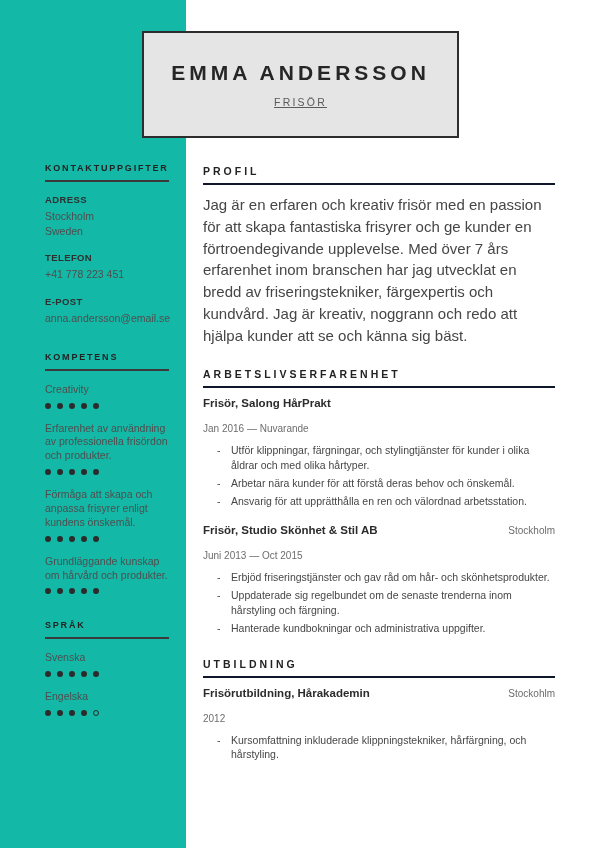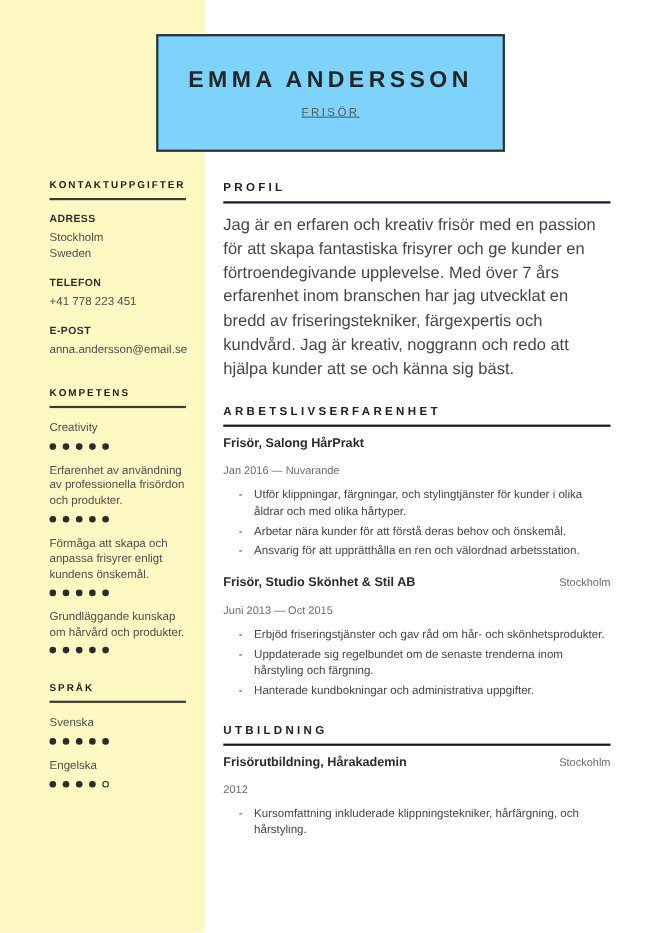--- a/index.html
+++ b/index.html
@@ -4,21 +4,21 @@
 <style>
   html,body{margin:0;padding:0;}
   body{
     width:600px;height:848px;position:relative;background:#ffffff;
     font-family:"Liberation Sans","DejaVu Sans",sans-serif;
     color:#454545;-webkit-font-smoothing:antialiased;overflow:hidden;
   }
   
   .sidebar{
     position:absolute;left:0;top:0;width:186px;height:848px;
-    background:#fef9c3;box-sizing:border-box;
+    background:#14b8a6;box-sizing:border-box;
   }
   .sidebar-inner{padding:163px 17px 0 45px;}
   .side-section{margin-bottom:26px;}
   .side-heading{
     font-size:9px;font-weight:bold;letter-spacing:1.8px;color:#222;
     margin:0 0 12px 0;padding-bottom:7px;border-bottom:2px solid #3a3a3a;
     white-space:nowrap;
   }
   .contact-group{margin-bottom:14px;}
   .contact-label{
@@ -31,21 +31,21 @@
   .dots{margin-top:6px;display:flex;align-items:center;}
   .dot{
     width:6px;height:6px;border-radius:50%;margin-right:6px;display:inline-block;
     box-sizing:border-box;
   }
   .dot.filled{background:#2b2b2b;}
   .dot.empty{background:transparent;border:1.5px solid #2b2b2b;}
   
   .header-box{
     position:absolute;left:142px;top:31px;width:313px;height:103px;
-    background:#7dd3fc;border:2px solid #2d2d2d;z-index:2;
+    background:#e5e5e5;border:2px solid #2d2d2d;z-index:2;
     display:flex;flex-direction:column;align-items:center;justify-content:center;
   }
   .person-name{
     font-size:21px;font-weight:bold;letter-spacing:4px;color:#262626;margin:0;
     white-space:nowrap;
   }
   .person-title{
     font-size:10.5px;letter-spacing:2.2px;color:#5a5a5a;margin:11px 0 0 0;text-decoration:underline;
   }
   

